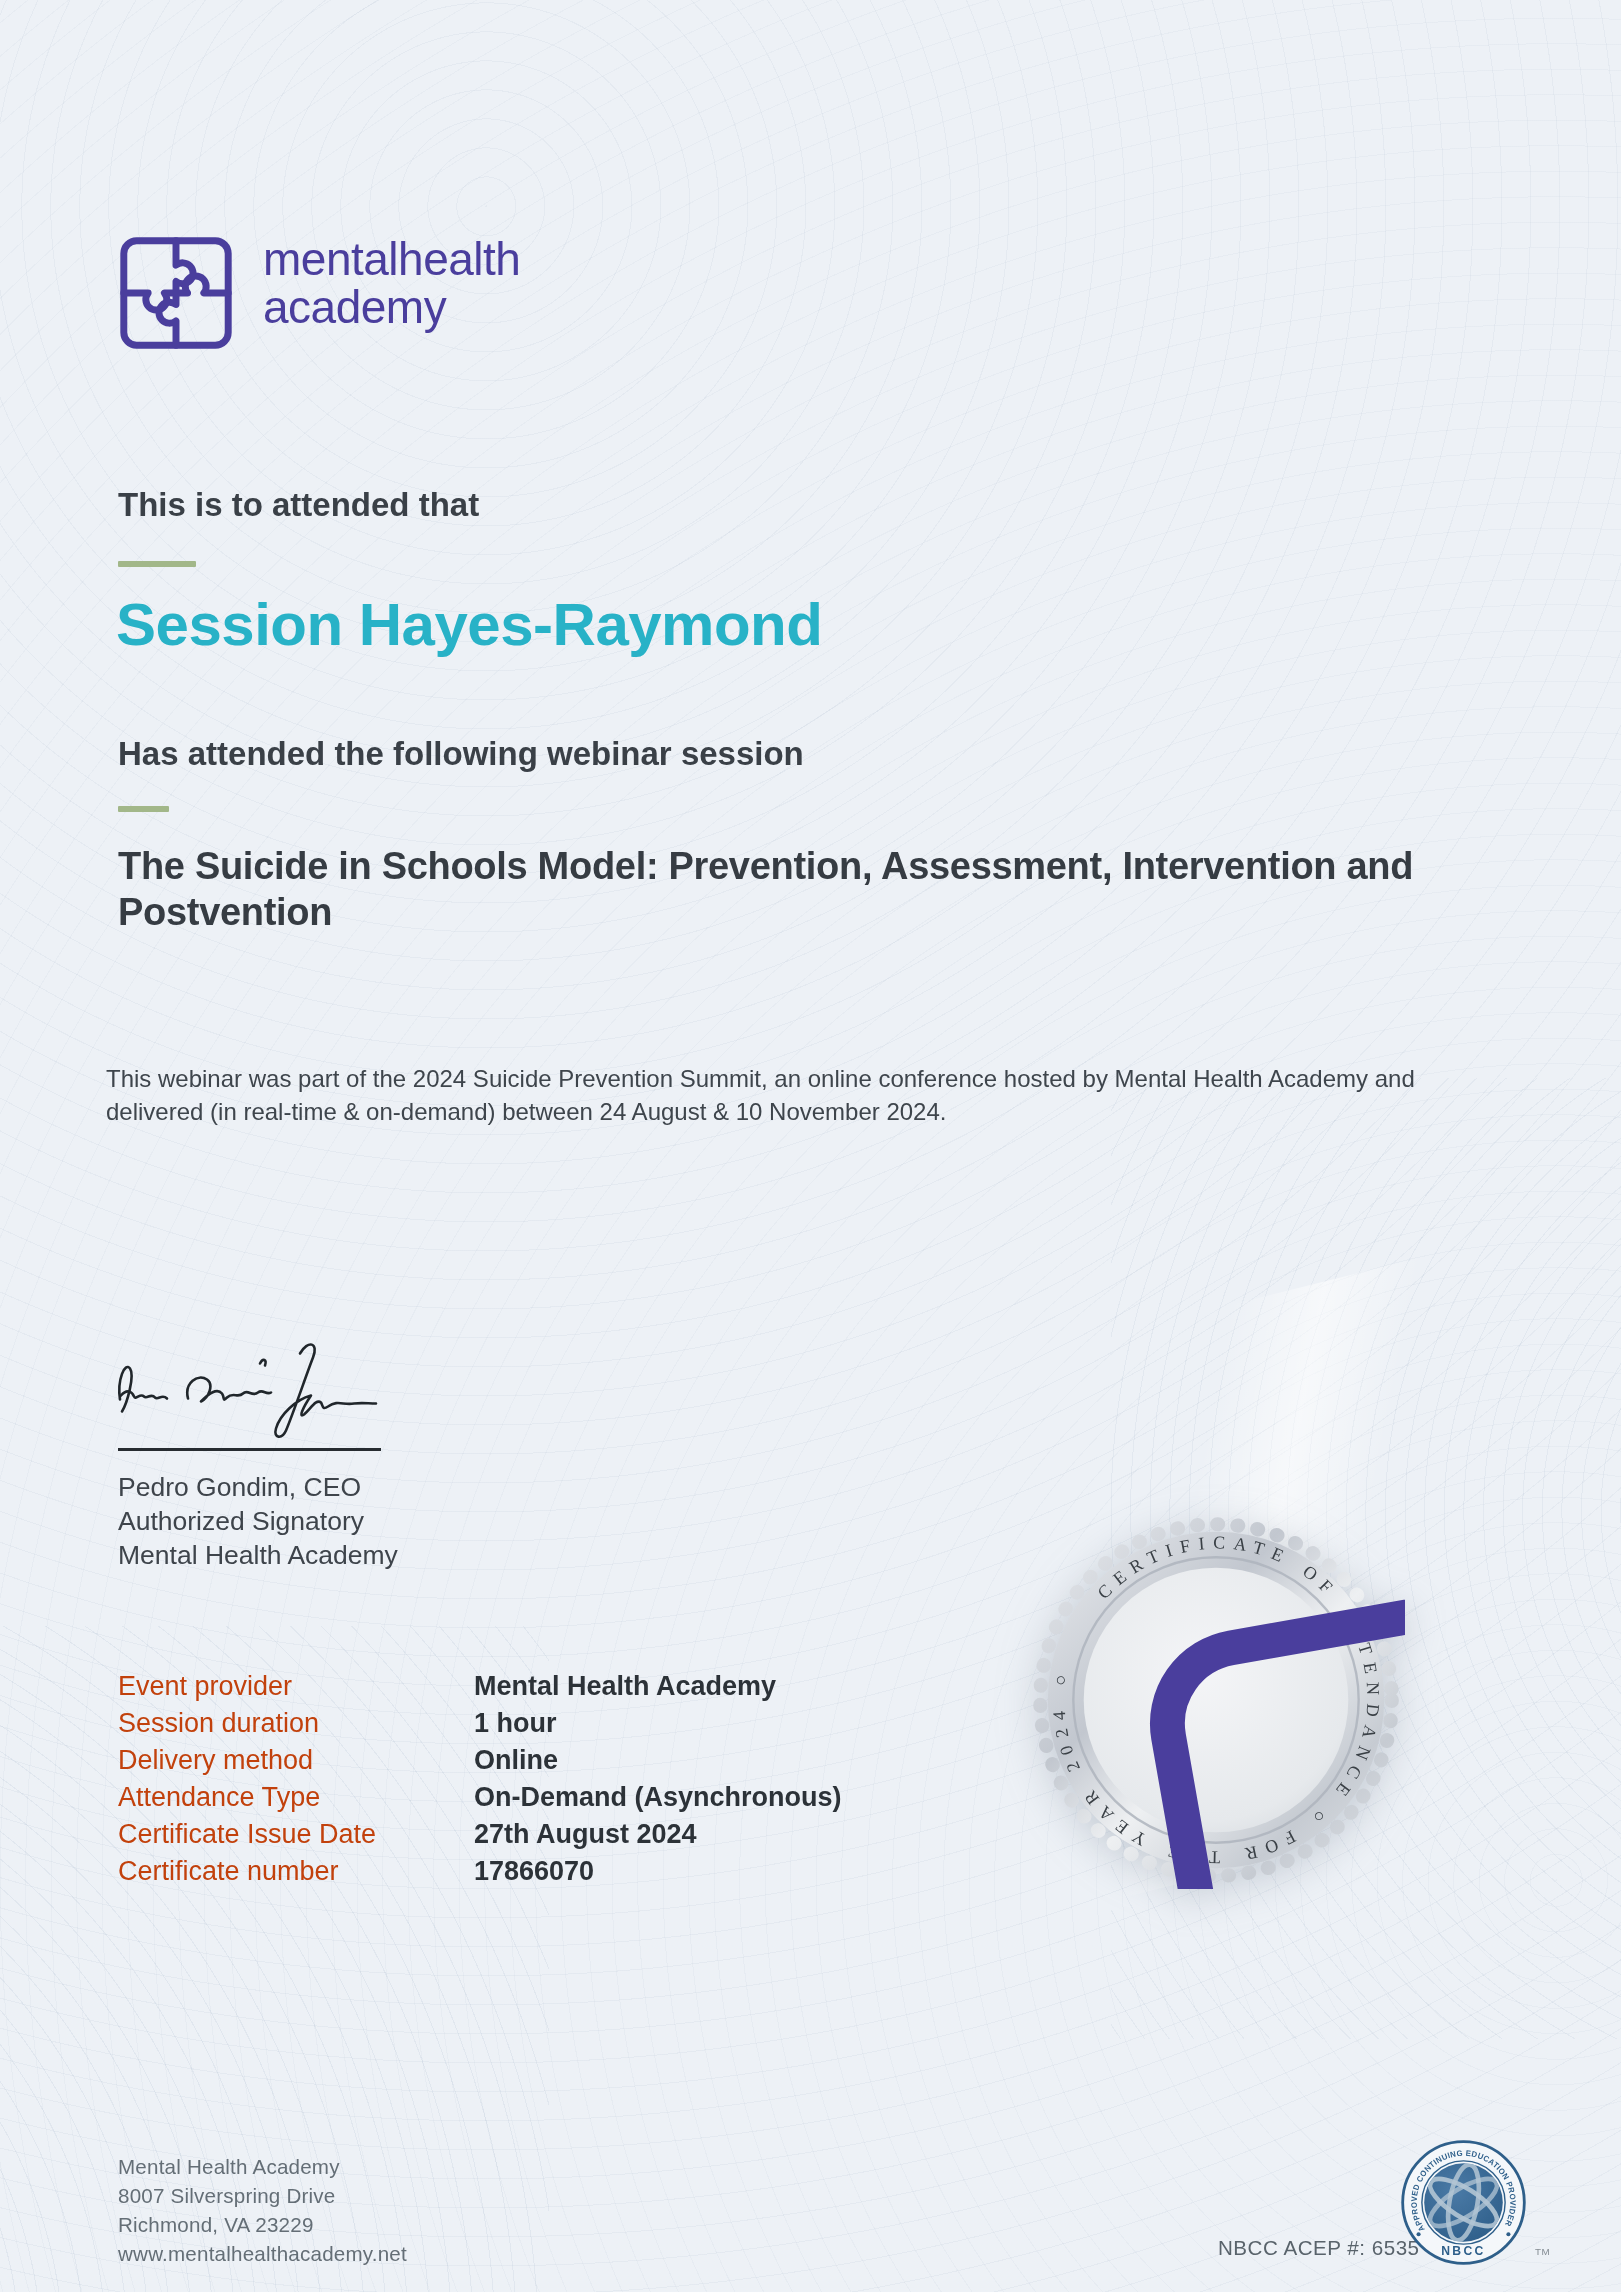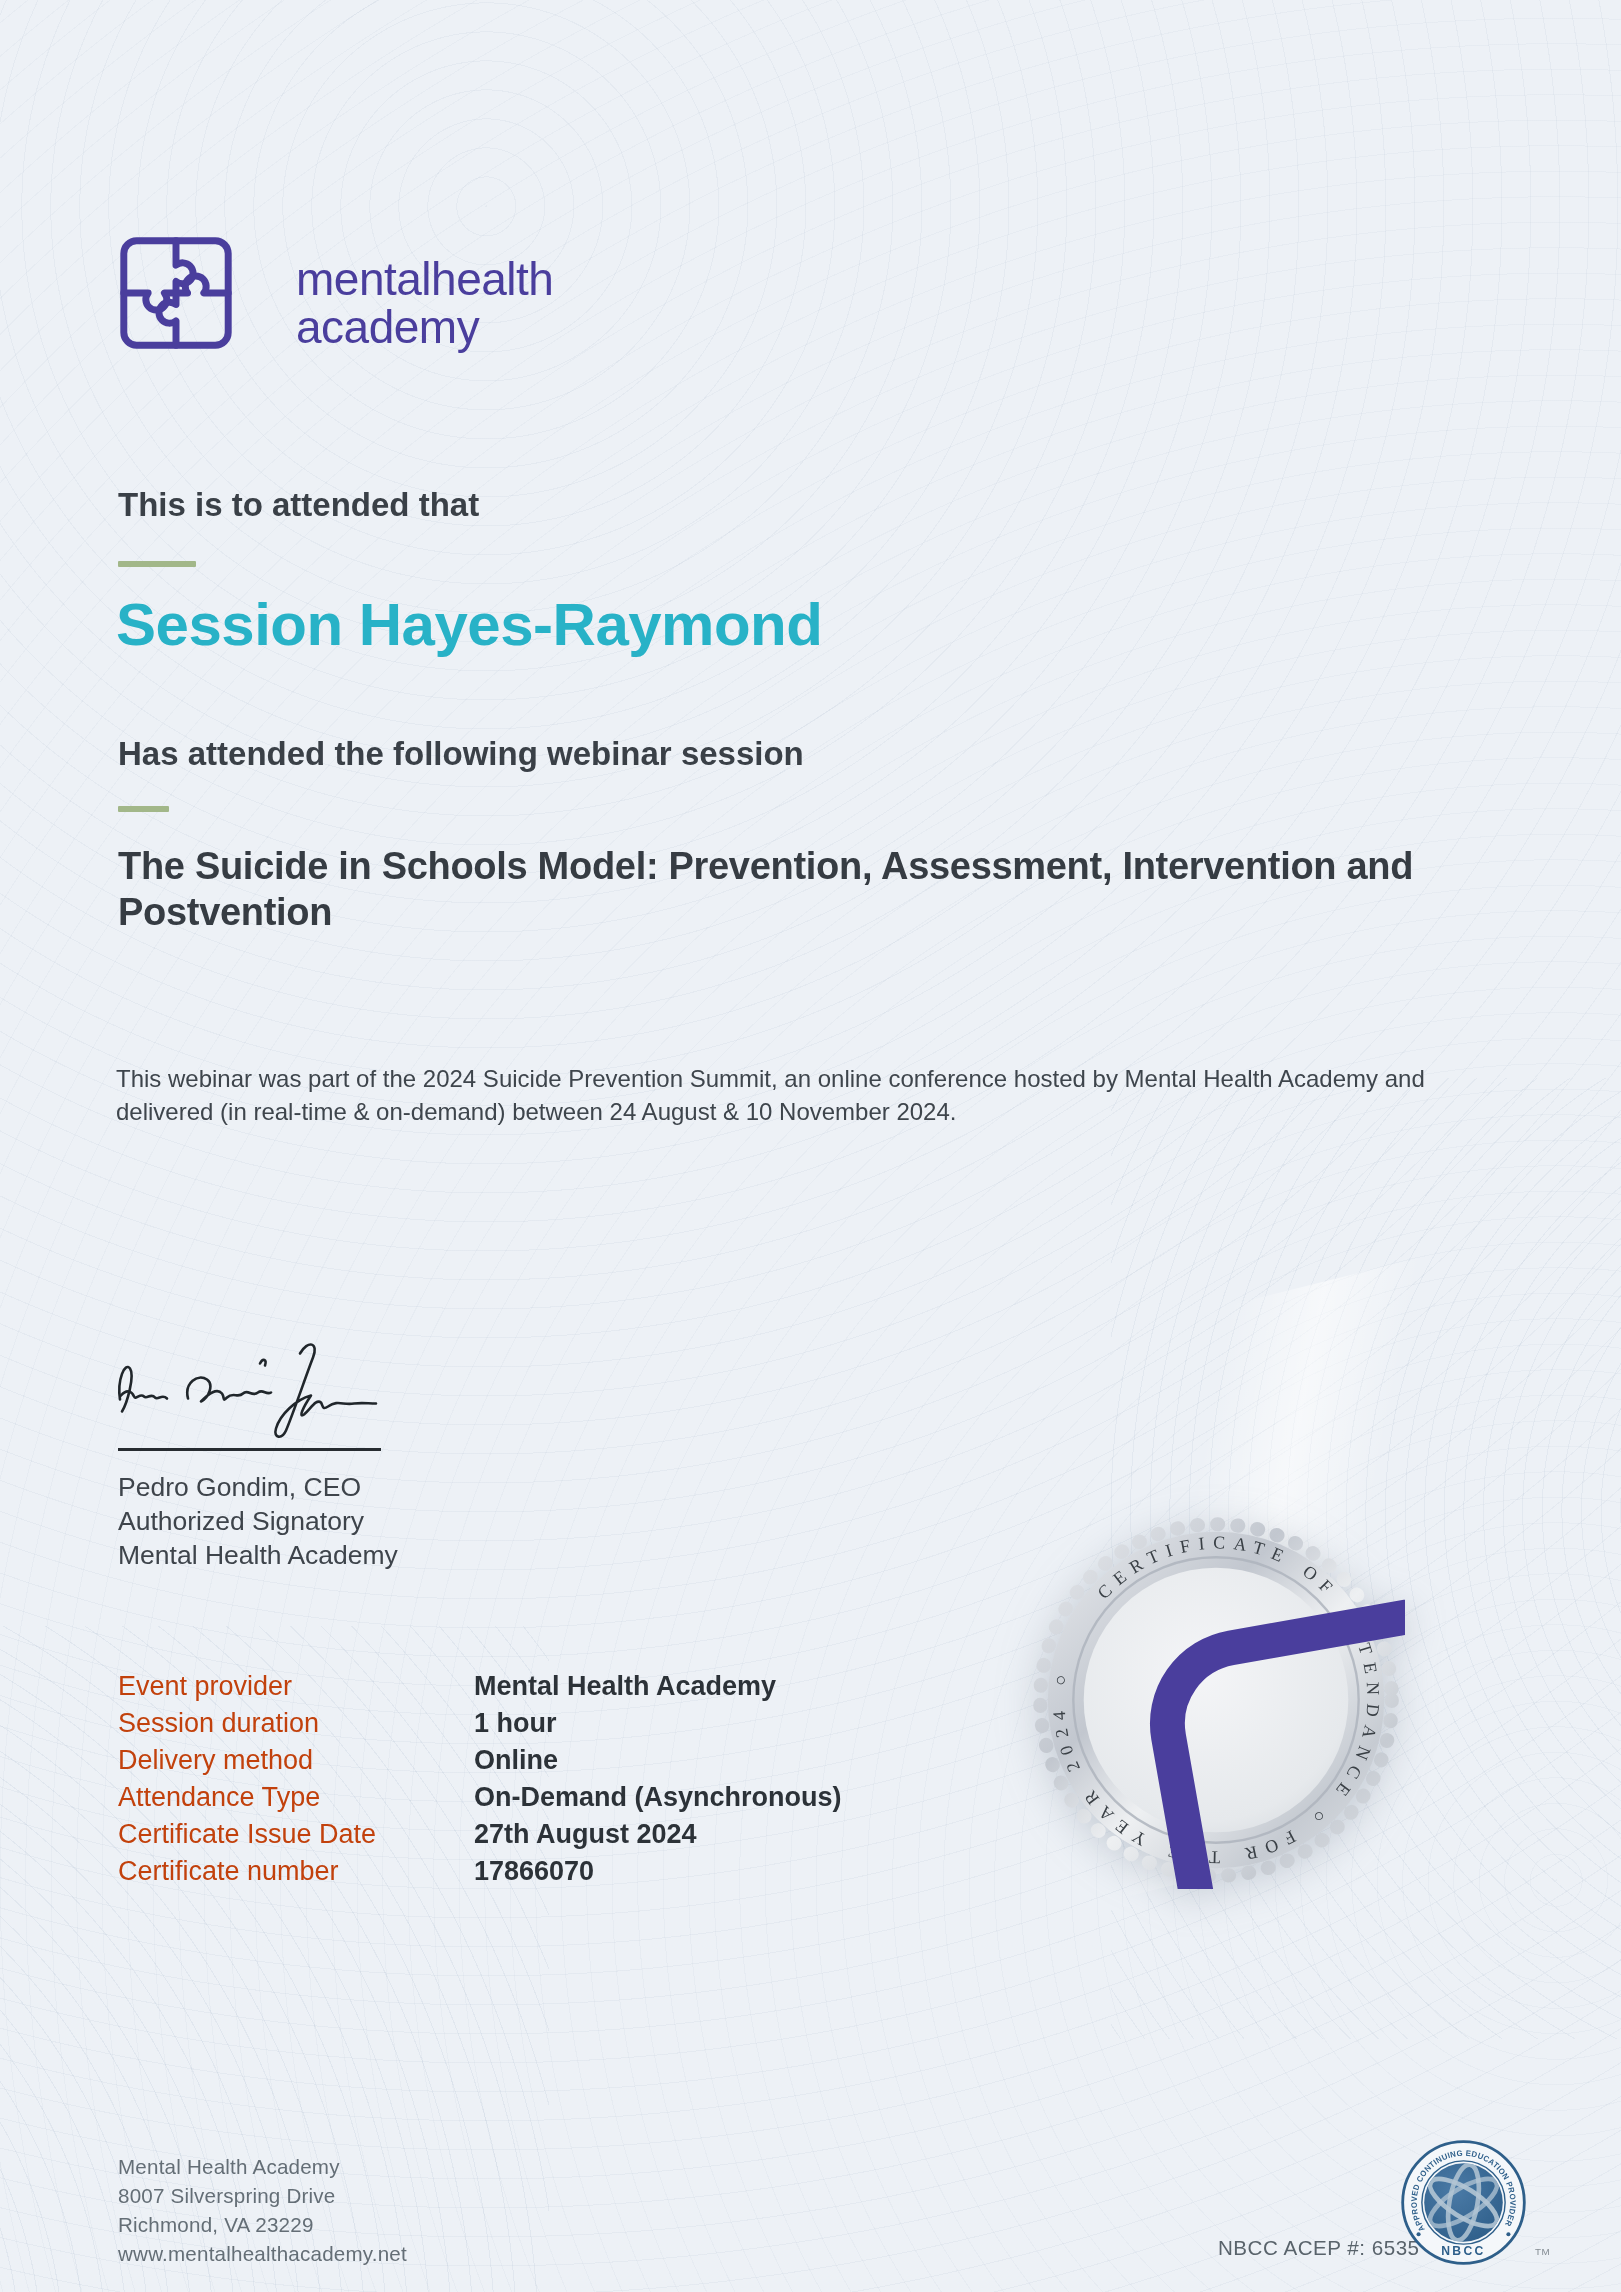--- a/index.html
+++ b/index.html
@@ -29,21 +29,21 @@
     background:repeating-radial-gradient(circle at 150% 45%, rgba(160,178,200,0.14) 0 1px, transparent 1px 19.6px);
   }
   .swoosh{
     position:absolute;right:-137px;top:1304px;width:980px;height:549px;
     background:linear-gradient(115deg, transparent 42%, rgba(255,255,255,0.55) 50%, transparent 58%);
     transform:rotate(-14deg);
   }
   
   .logo{
     position:absolute;left:118px;top:235px;
-    display:flex;align-items:flex-end;gap:33px;
+    display:flex;align-items:flex-start;
   }
   .logo-icon{width:116px;height:116px;flex:0 0 auto;}
   .wordmark{
     margin-left:29px;
     font-size:46px;line-height:48px;font-weight:500;
     color:#4a3e9d;letter-spacing:-0.5px;
   }
   
   .intro{
     position:absolute;left:118px;top:486px;
@@ -58,21 +58,21 @@
   }
   .attended{
     position:absolute;left:118px;top:735px;
     font-size:33px;font-weight:700;color:#3a4047;
   }
   .session-title{
     position:absolute;left:118px;top:843px;width:1362px;
     font-size:38px;line-height:46px;font-weight:700;color:#363c43;letter-spacing:-0.3px;
   }
   .description{
-    position:absolute;left:116px;top:1062px;width:1318px;
+    position:absolute;left:106px;top:1062px;width:1318px;
     font-size:24px;line-height:33px;color:#3e454c;
   }
   
   .sig-svg{position:absolute;left:110px;top:1335px;width:280px;height:116px;}
   .sig-line{position:absolute;left:118px;top:1448px;width:263px;height:2.9px;background:#272c31;}
   .sig-block{
     position:absolute;left:118px;top:1470px;
     font-size:26.5px;line-height:34px;color:#3e444b;
   }
   

